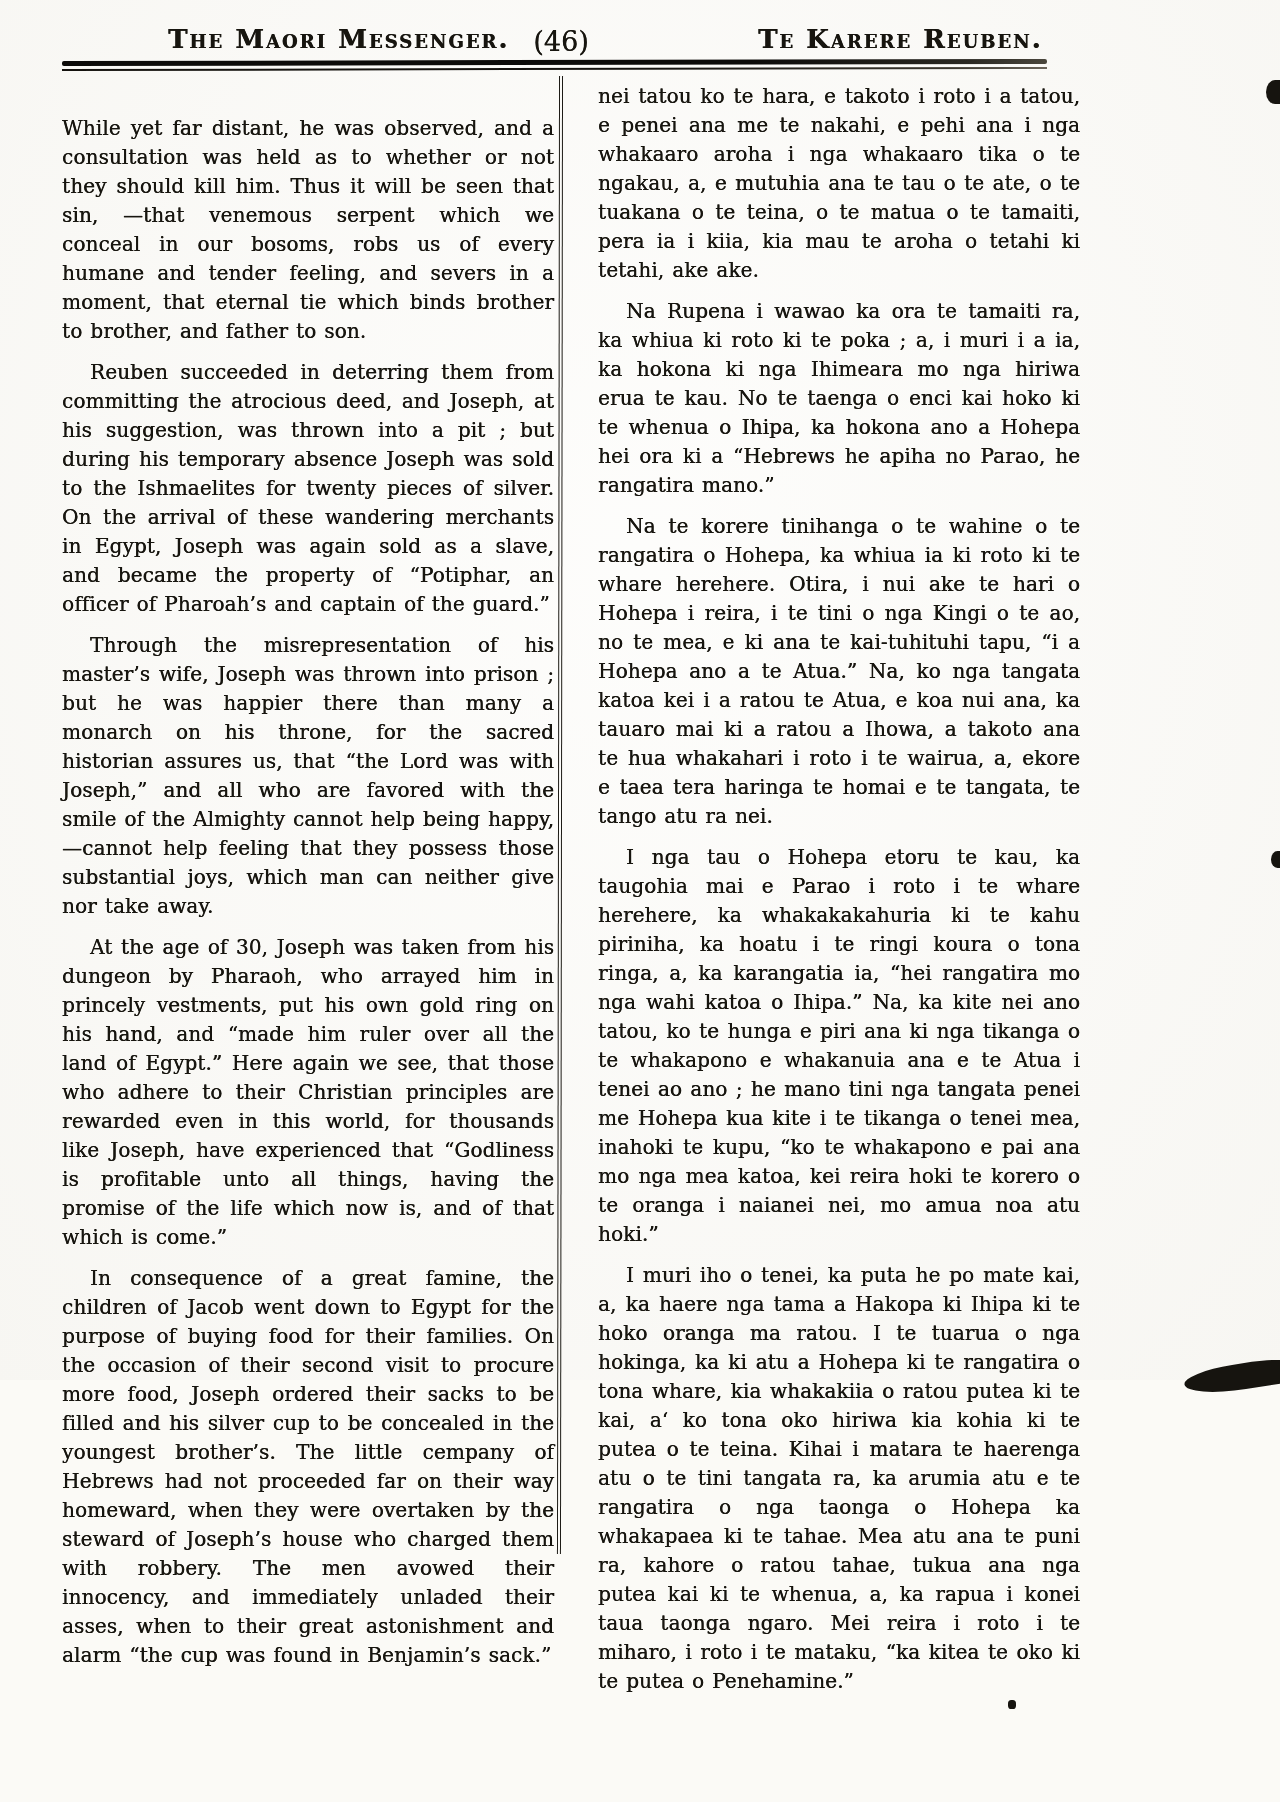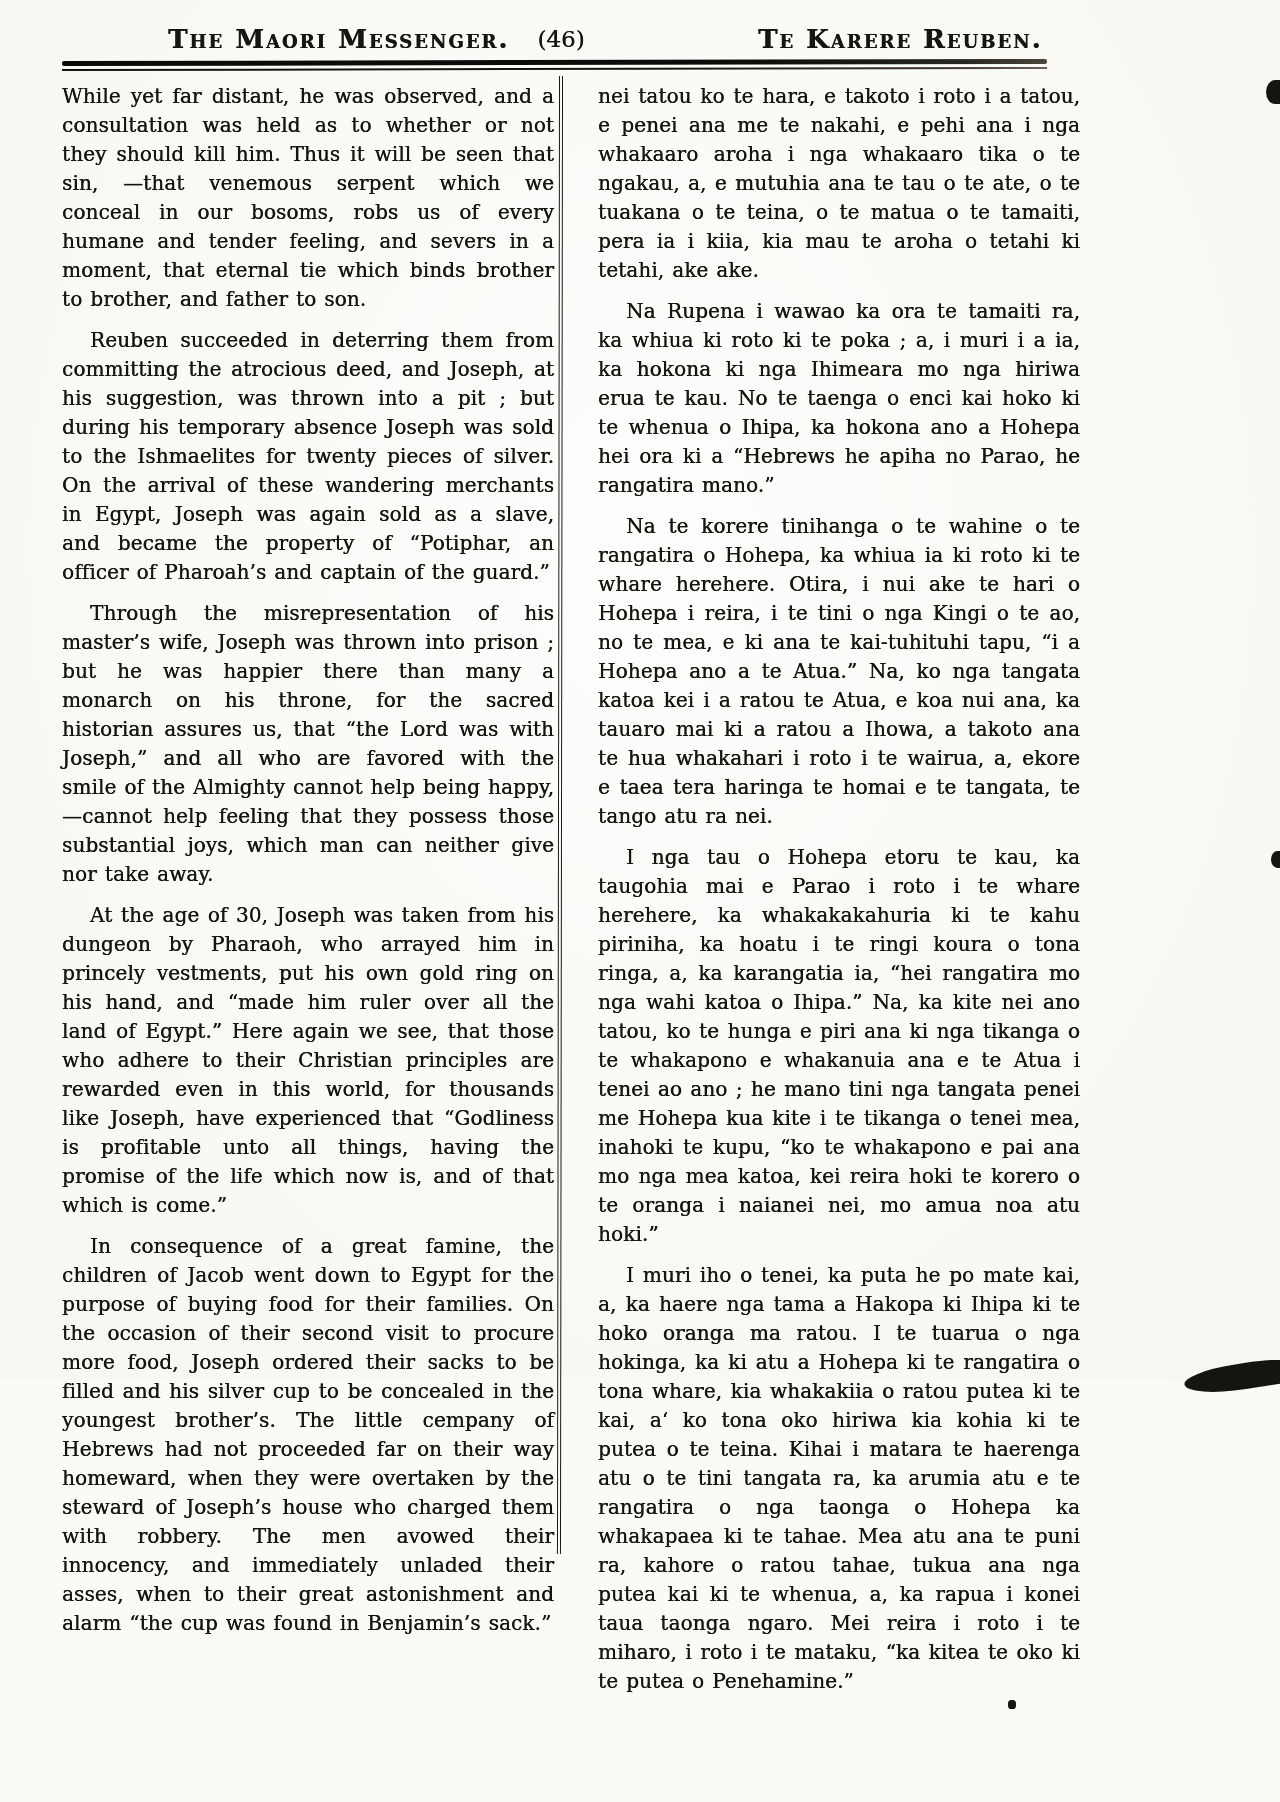--- a/index.html
+++ b/index.html
@@ -34,21 +34,21 @@
     text-shadow: 0.4px 0 0 currentColor;
   }
   .masthead-left  { left: 168px; }
   .masthead-right { left: 758px; }
   .page-number {
     position: absolute;
     top: 26px;
     left: 506px;
     width: 110px;
     text-align: center;
-    font-size: 23px;
+    font-size: 27px;
     text-shadow: 0.3px 0 0 currentColor;
   }
   .header-rule {
     position: absolute;
     top: 60px;
     left: 62px;
     width: 985px;
     height: 12px;
     transform: rotate(-0.12deg);
   }
@@ -72,21 +72,21 @@
   .col {
     position: absolute;
     top: 0;
     text-align: justify;
     font-size: 20px;
     line-height: 29px;
     letter-spacing: 0.1px;
     word-spacing: 1.5px;
     text-shadow: 0.35px 0 0 currentColor;
   }
-  .col-english { left: 0; width: 492px; }
+  .col-english { left: 0; width: 492px; margin-top: 32px; }
   .col-maori   { left: 536px; width: 482px; }
   .col p { margin: 0 0 12px 0; text-indent: 28px; }
   .col p.no-indent { text-indent: 0; }
   .column-divider {
     position: absolute;
     top: -6px;
     left: 496px;
     width: 2px;
     height: 1478px;
     border-left: 1.5px solid #1d1b16;

